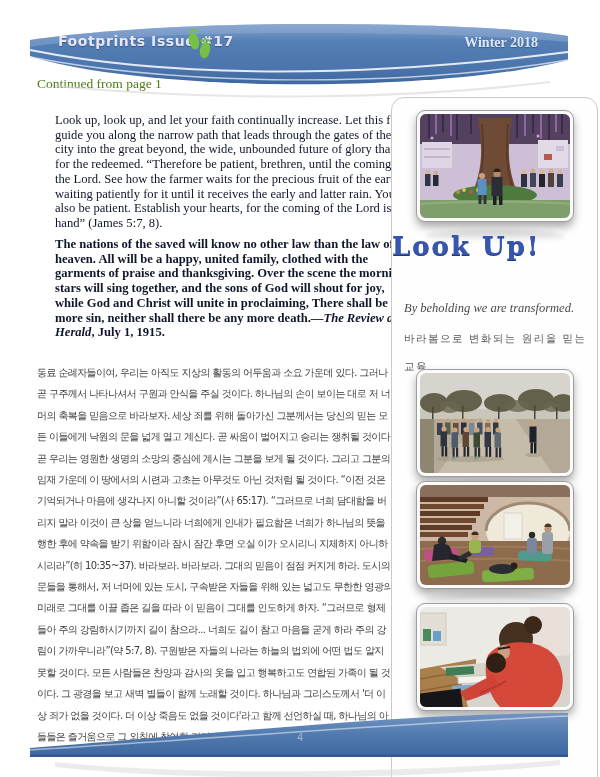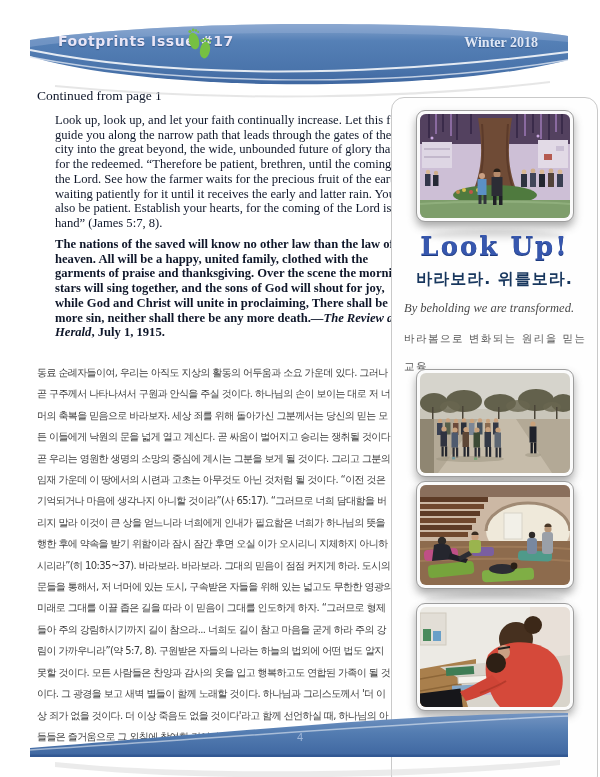--- a/index.html
+++ b/index.html
@@ -9,21 +9,21 @@
   
   .header-wave{position:absolute;left:0;top:0;width:600px;height:100px;z-index:3;}
   .issue-title{position:absolute;left:58px;top:33px;z-index:4;
       font-family:"DejaVu Sans",sans-serif;font-weight:bold;font-size:14px;
       color:#e9e6f6;letter-spacing:.6px;text-shadow:0 1px 1px rgba(30,50,90,.5);}
   .footprints{position:absolute;left:186px;top:25px;z-index:4;}
   .season{position:absolute;right:62px;top:35px;z-index:4;
       font-family:"Liberation Serif",serif;font-weight:bold;font-size:14px;
       color:#dfe7f5;text-shadow:0 1px 1px rgba(30,50,90,.5);}
 
-  .continued{position:absolute;left:37px;top:88px;font-size:13.5px;color:#0f172a;z-index:2;text-align:center;}
+  .continued{position:absolute;left:37px;top:76px;font-size:13.5px;color:#4d7c0f;z-index:2;text-align:center;}
 
   
   .para{position:absolute;left:37px;width:356px;font-size:12.6px;line-height:14.7px;color:#0f172a;margin-left:18px;}
   .para1{top:113px;}
   .para2{top:237px;font-weight:bold;}
   .para2 .src-italic{font-style:italic;}
   .korean-para{position:absolute;left:37px;top:362px;width:357px;
       font-family:"DejaVu Sans",sans-serif;font-size:10px;letter-spacing:-0.6px;
       line-height:21.4px;color:#3b3b3b;}
 
@@ -36,21 +36,21 @@
   .photo{width:150px;border-radius:6px;overflow:hidden;line-height:0;}
   .photo svg{display:block;}
   .reflect{position:absolute;left:50%;transform:translateX(-50%);width:140px;height:12px;
       background:linear-gradient(to bottom,rgba(120,120,120,.35),rgba(255,255,255,0));
       border-radius:50%;filter:blur(2px);z-index:1;}
   .pf1{top:12px;}  .rf1{top:132px;}
   .pf2{top:271px;} .rf2{top:383px;}
   .pf3{top:383px;} .rf3{top:495px;}
   .pf4{top:505px;} .rf4{top:617px;}
 
-  .look-up{position:absolute;top:133px;left:0;width:100%;text-align:center;
+  .look-up{position:absolute;top:133px;left:0;width:100%;
       font-family:"DejaVu Serif",serif;font-weight:bold;font-size:26px;color:#3757ae;
       letter-spacing:2px;text-shadow:0 1px 0 #1d3a7e;z-index:3;}
   .kr-headline{position:absolute;top:171px;left:0;width:100%;text-align:center;
       font-family:"DejaVu Sans",sans-serif;font-weight:bold;font-size:16px;color:#17365d;
       letter-spacing:1px;z-index:3;}
   .caption-en{position:absolute;top:203px;left:12px;width:185px;
       font-family:"Liberation Serif",serif;font-style:italic;font-size:12.5px;color:#4a4a4a;z-index:3;}
   .caption-ko{position:absolute;top:226px;left:12px;width:185px;
       font-family:"DejaVu Sans",sans-serif;font-size:10.5px;letter-spacing:1.5px;
       line-height:28px;color:#555;z-index:3;}
@@ -171,21 +171,20 @@
             <path d="M73.5,58 a3.5,3.5 0 0 1 7,0 Z" fill="#2a2018"></path>
             <rect x="71.5" y="63" width="11" height="19" fill="#2c2d35"></rect>
             <rect x="73" y="82" width="3.5" height="9" fill="#1f2027"></rect>
             <rect x="79" y="82" width="3.5" height="9" fill="#1f2027"></rect>
       </svg>
         </div>
     </div>
     <div class="reflect rf1"></div>
 
     <div class="look-up">Look Up!</div>
-    <div class="kr-headline">바라보라. 위를보라.</div>
     <div class="caption-en">By beholding we are transformed.</div>
     <div class="caption-ko">바라봄으로 변화되는 원리을 믿는 교육</div>
 
     <div class="photo-frame pf2">
       <div class="photo">
           <svg width="150" height="100" viewBox="0 0 150 100" preserveAspectRatio="none">
         <rect width="150" height="100" fill="#d6d4cc"></rect>
         <rect y="36" width="150" height="12" fill="#c9c6ba"></rect>
         <g fill="#57553f" opacity="0.9">
           <ellipse cx="14" cy="30" rx="14" ry="10"></ellipse>

